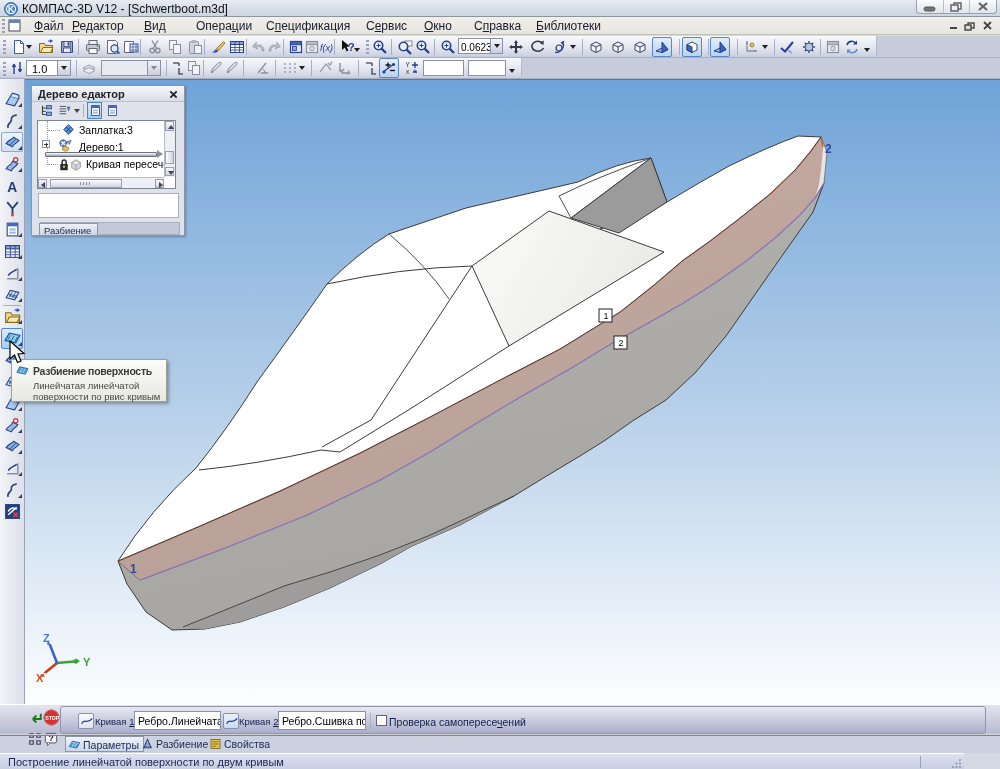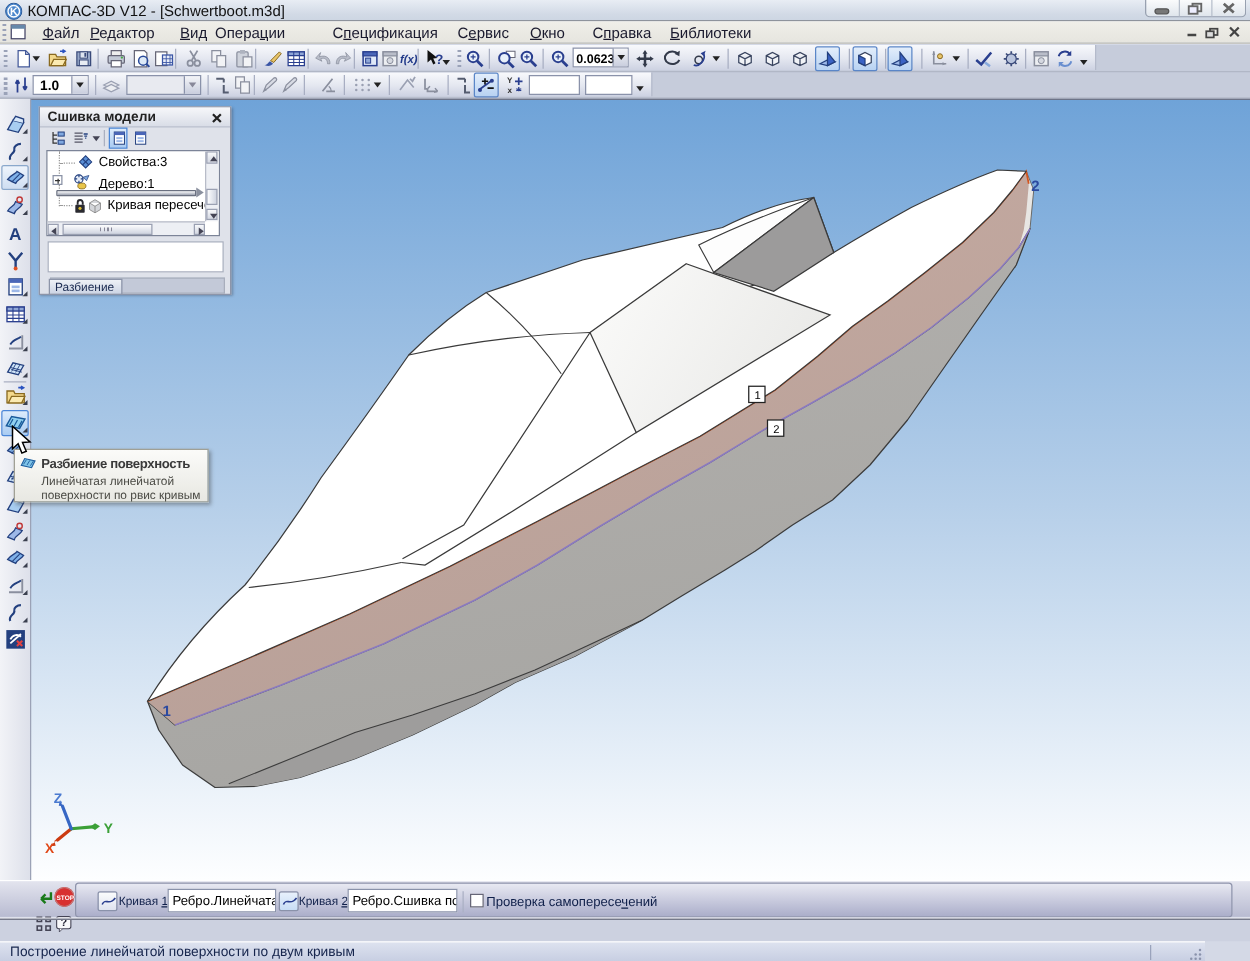--- a/index.html
+++ b/index.html
@@ -21,21 +21,21 @@
 
 #menubar { position:absolute; left:0; top:17px; width:1000px; height:18px;
   background:linear-gradient(#f0efe9,#e6e5df); border-bottom:1px solid #c2c1b8;
   font-size:12px; color:#1a1a2e; }
 .menuitem { position:absolute; top:2px; }
 .menuitem u { text-decoration:underline; }
 #mdibtns { position:absolute; right:6px; top:3px; width:46px; height:11px; color:#333; }
 
 
 .tbrow { position:absolute; left:0; width:1000px; height:22px;
-  background:#c6ccdb; border-bottom:1px solid #aab0c0;font-weight:bold; }
+  background:#c6ccdb; border-bottom:1px solid #aab0c0; }
 .tbpanel { position:absolute; left:0; top:0; bottom:1px;
   background:linear-gradient(#f8f9fc,#e4e7f0 55%,#cdd2e2); border-right:1px solid #b4bacb; }
 #tb1 { top:36px; }
 #tb2 { top:58px; height:21px; }
 .grip { position:absolute; top:4px; width:3px; height:14px;
   background:repeating-linear-gradient(#9aa2b8 0 2px, transparent 2px 4px); }
 .tsep { position:absolute; top:3px; width:1px; height:16px; background:#a8aec2; }
 .ticon { position:absolute; top:3px; width:16px; height:16px; }
 .tcombo { position:absolute; top:2px; height:16px; background:#fff; border:1px solid #8a92aa;
   font-size:11px; color:#000; }
@@ -377,21 +377,21 @@
 
   <div id="menubar">
     <div class="grip" style="left:2px; top:2px;"></div>
     <svg class="abs" style="left:8px;top:2px" width="14" height="13" viewBox="0 0 14 13">
       <rect x="1" y="1" width="11" height="11" fill="#fff" stroke="#446" stroke-width="1"></rect>
       <rect x="1" y="1" width="11" height="3" fill="#68a"></rect>
     </svg>
     <span class="menuitem" style="left:34px"><u>Ф</u>айл</span>
     <span class="menuitem" style="left:72px"><u>Р</u>едактор</span>
     <span class="menuitem" style="left:144px"><u>В</u>ид</span>
-    <span class="menuitem" style="left:172px">Опера<u>ц</u>ии</span>
+    <span class="menuitem" style="left:196px">Опера<u>ц</u>ии</span>
     <span class="menuitem" style="left:266px">С<u>п</u>ецификация</span>
     <span class="menuitem" style="left:366px">С<u>е</u>рвис</span>
     <span class="menuitem" style="left:424px"><u>О</u>кно</span>
     <span class="menuitem" style="left:474px">С<u>п</u>равка</span>
     <span class="menuitem" style="left:536px"><u>Б</u>иблиотеки</span>
     <svg id="mdibtns" width="46" height="11" viewBox="0 0 46 11">
       <rect x="2" y="7" width="7" height="2" fill="#444"></rect>
       <rect x="20" y="3" width="6" height="5" fill="none" stroke="#444" stroke-width="1.4"></rect>
       <rect x="17" y="5" width="6" height="5" fill="#ddd" stroke="#444" stroke-width="1.4"></rect>
       <path d="M36 2 L43 9 M43 2 L36 9" stroke="#444" stroke-width="1.8"></path>
@@ -759,21 +759,21 @@
     <svg class="licon" style="top:424.3px">
         <use href="#s-close2"></use>
       </svg>
   </div>
 
   <svg class="abs" style="left:8px;top:340px;z-index:30" width="20" height="26" viewBox="0 0 20 26">
     <path d="M2 1 L2 19 L6.5 15 L9.5 22.5 L13 21 L10 14 L16 13.5z" fill="#fff" stroke="#000" stroke-width="1.2"></path>
   </svg>
 
   <div id="tree">
-    <div id="treetitle">Сшивка модели</div>
+    <div id="treetitle">Дерево едактор</div>
     <svg class="abs" style="right:6px;top:4px" width="9" height="9" viewBox="0 0 10 10">
       <path d="M1.5 1.5 L8.5 8.5 M8.5 1.5 L1.5 8.5" stroke="#222" stroke-width="2"></path>
     </svg>
     <div id="treetools">
       <svg class="abs" style="left:8px;top:1px" width="13" height="13">
           <use href="#s-tree1"></use>
         </svg>
       <svg class="abs" style="left:26px;top:1px" width="13" height="13">
           <use href="#s-filter"></use>
         </svg>
@@ -789,21 +789,21 @@
     </div>
     <div id="treebox">
       <div class="abs" style="left:9px;top:0;width:1px;height:44px;border-left:1px dotted #999"></div>
       <div class="abs" style="left:10px;top:9px;width:12px;height:1px;border-top:1px dotted #999"></div>
       <div class="abs" style="left:10px;top:43px;width:10px;height:1px;border-top:1px dotted #999"></div>
 
       <svg class="abs" style="left:24px;top:2px" width="13" height="13" viewBox="0 0 16 16">
           <path d="M2 8 L8 2 L14 8 L8 14z" fill="#5b8fd6" stroke="#23407f"></path>
           <path d="M5 5 L11 11 M11 5 L5 11" stroke="#23407f" stroke-width="1.2"></path>
         </svg>
-      <div class="titem" style="left:41px;top:3px">Свойства:3</div>
+      <div class="titem" style="left:41px;top:3px">Заплатка:3</div>
 
       <div class="abs" style="left:4px;top:19px;width:8px;height:8px;background:#fff;border:1px solid #8a92a6"></div>
       <div class="abs" style="left:6px;top:23px;width:4px;height:1px;background:#333"></div>
       <div class="abs" style="left:7.5px;top:21.5px;width:1px;height:4px;background:#333"></div>
       <svg class="abs" style="left:20px;top:17px" width="15" height="15" viewBox="0 0 16 16">
           <circle cx="5.5" cy="5.5" r="3.5" fill="#e8eef8" stroke="#23407f"></circle>
           <path d="M5.5 2 V4 M5.5 7 V9 M2 5.5 H4 M7 5.5 H9" stroke="#23407f"></path>
           <path d="M9 4 L14 2.5 12 7z" fill="#7fa8e0" stroke="#23407f" stroke-width="0.6"></path>
           <ellipse cx="8" cy="11.5" rx="3.5" ry="2.5" fill="#e8c54a" stroke="#8a6a20" stroke-width="0.7"></ellipse>
         </svg>
@@ -882,20 +882,33 @@
       <div class="pfield" style="left:73px;width:87px">Ребро.Линейчатая</div>
       <div class="fbtn" style="left:162px;background:linear-gradient(#e8f1fc,#c8ddf5)"><svg width="14" height="14" viewBox="0 0 16 16">
             <path d="M2 11 C5 4 8 13 14 5" fill="none" stroke="#2a3f8f" stroke-width="1.5"></path>
           </svg></div>
       <div class="plabel" style="left:178px">Кривая <u>2</u></div>
       <div class="pfield" style="left:217px;width:88px">Ребро.Сшивка пов</div>
       <div class="abs" style="left:309px;top:6px;width:1px;height:17px;background:#aab0c4"></div>
       <div class="abs" style="left:315px;top:8px;width:11px;height:11px;background:#fff;border:1px solid #667"></div>
       <div class="plabel" style="left:328px;font-size:10.5px;top:8.5px">Проверка самопересе<u>ч</u>ений</div>
     </div>
+    <div id="tabsrow">
+      <span class="ptab active" style="left:5px;"><svg width="13" height="12" viewBox="0 0 16 16" style="vertical-align:-2px">
+            <use href="#s-surf"></use>
+          </svg>Параметры</span>
+      <span class="ptab" style="left:79px;"><svg width="13" height="12" viewBox="0 0 16 16" style="vertical-align:-2px">
+            <path d="M3 13 L8 2 L13 13z" fill="none" stroke="#23407f" stroke-width="1.4"></path>
+            <path d="M5.5 8 h5 M4 11 h8" stroke="#23407f"></path>
+          </svg>Разбиение</span>
+      <span class="ptab" style="left:147px;"><svg width="13" height="12" viewBox="0 0 16 16" style="vertical-align:-2px">
+            <rect x="2" y="2" width="12" height="12" fill="#e8c54a" stroke="#665510"></rect>
+            <path d="M4 5 h8 M4 8 h8 M4 11 h5" stroke="#665510"></path>
+          </svg>Свойства</span>
+    </div>
   </div>
 
   <div id="status">
     <div class="stxt">Построение линейчатой поверхности по двум кривым</div>
     <div class="abs" style="left:920px;top:2px;width:1px;height:12px;background:#9aa3bc"></div>
     <svg class="abs" style="right:2px;top:4px" width="11" height="11" viewBox="0 0 11 11">
       <g fill="#8a93ac">
           <circle cx="9" cy="2" r="1"></circle>
           <circle cx="9" cy="5.5" r="1"></circle>
           <circle cx="9" cy="9" r="1"></circle>

